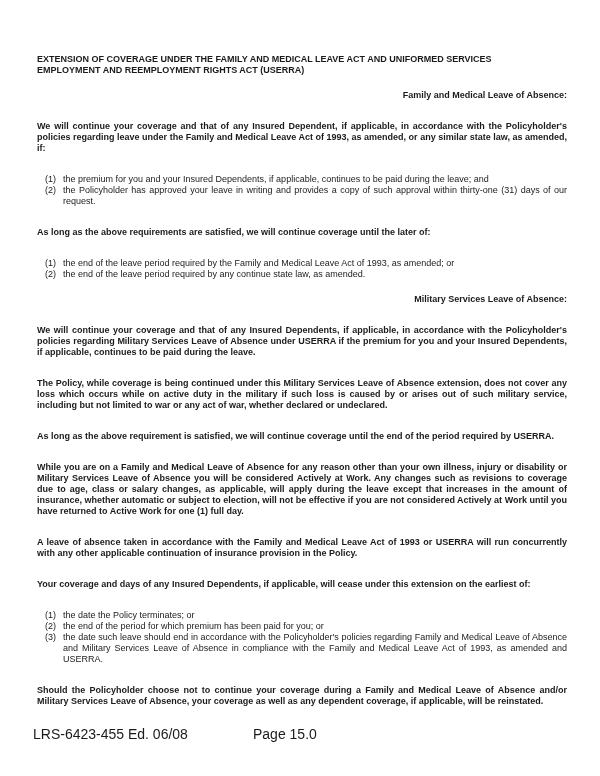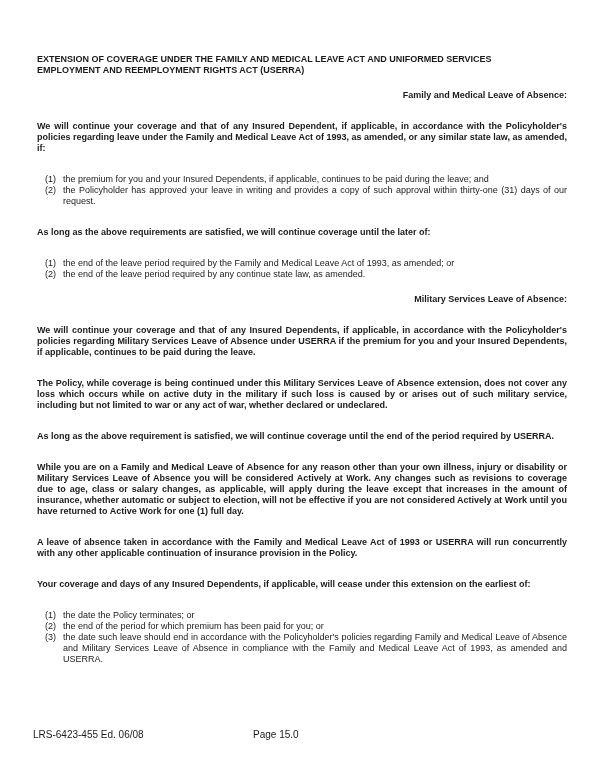--- a/index.html
+++ b/index.html
@@ -46,21 +46,21 @@
   .num-item .txt {
     flex: 1;
     text-align: justify;
   }
   .footer {
     position: absolute;
     top: 729px;
     left: 0;
     width: 100%;
     height: 11px;
-    font-size: 10px;
+    font-size: 14px;
   }
   .footer .form-number { position: absolute; left: 33px; top: 0; }
   .footer .page-number { position: absolute; left: 253px; top: 0; }
 </style>
 </head>
 <body>
 
 <div class="page">
   <div class="content">
 
@@ -119,20 +119,21 @@
       <div class="num-item">
         <span class="num">(2)</span>
         <span class="txt">the end of the period for which premium has been paid for you; or</span>
       </div>
       <div class="num-item">
         <span class="num">(3)</span>
         <span class="txt">the date such leave should end in accordance with the Policyholder's policies regarding Family and Medical Leave of Absence and Military Services Leave of Absence in compliance with the Family and Medical Leave Act of 1993, as amended and USERRA.</span>
       </div>
     </div>
 
+    <p class="para">Should the Policyholder choose not to continue your coverage during a Family and Medical Leave of Absence and/or Military Services Leave of Absence, your coverage as well as any dependent coverage, if applicable, will be reinstated.</p>
 
   </div>
 
   <div class="footer">
     <span class="form-number">LRS-6423-455 Ed. 06/08</span>
     <span class="page-number">Page 15.0</span>
   </div>
 </div>
 
 </body></html>

